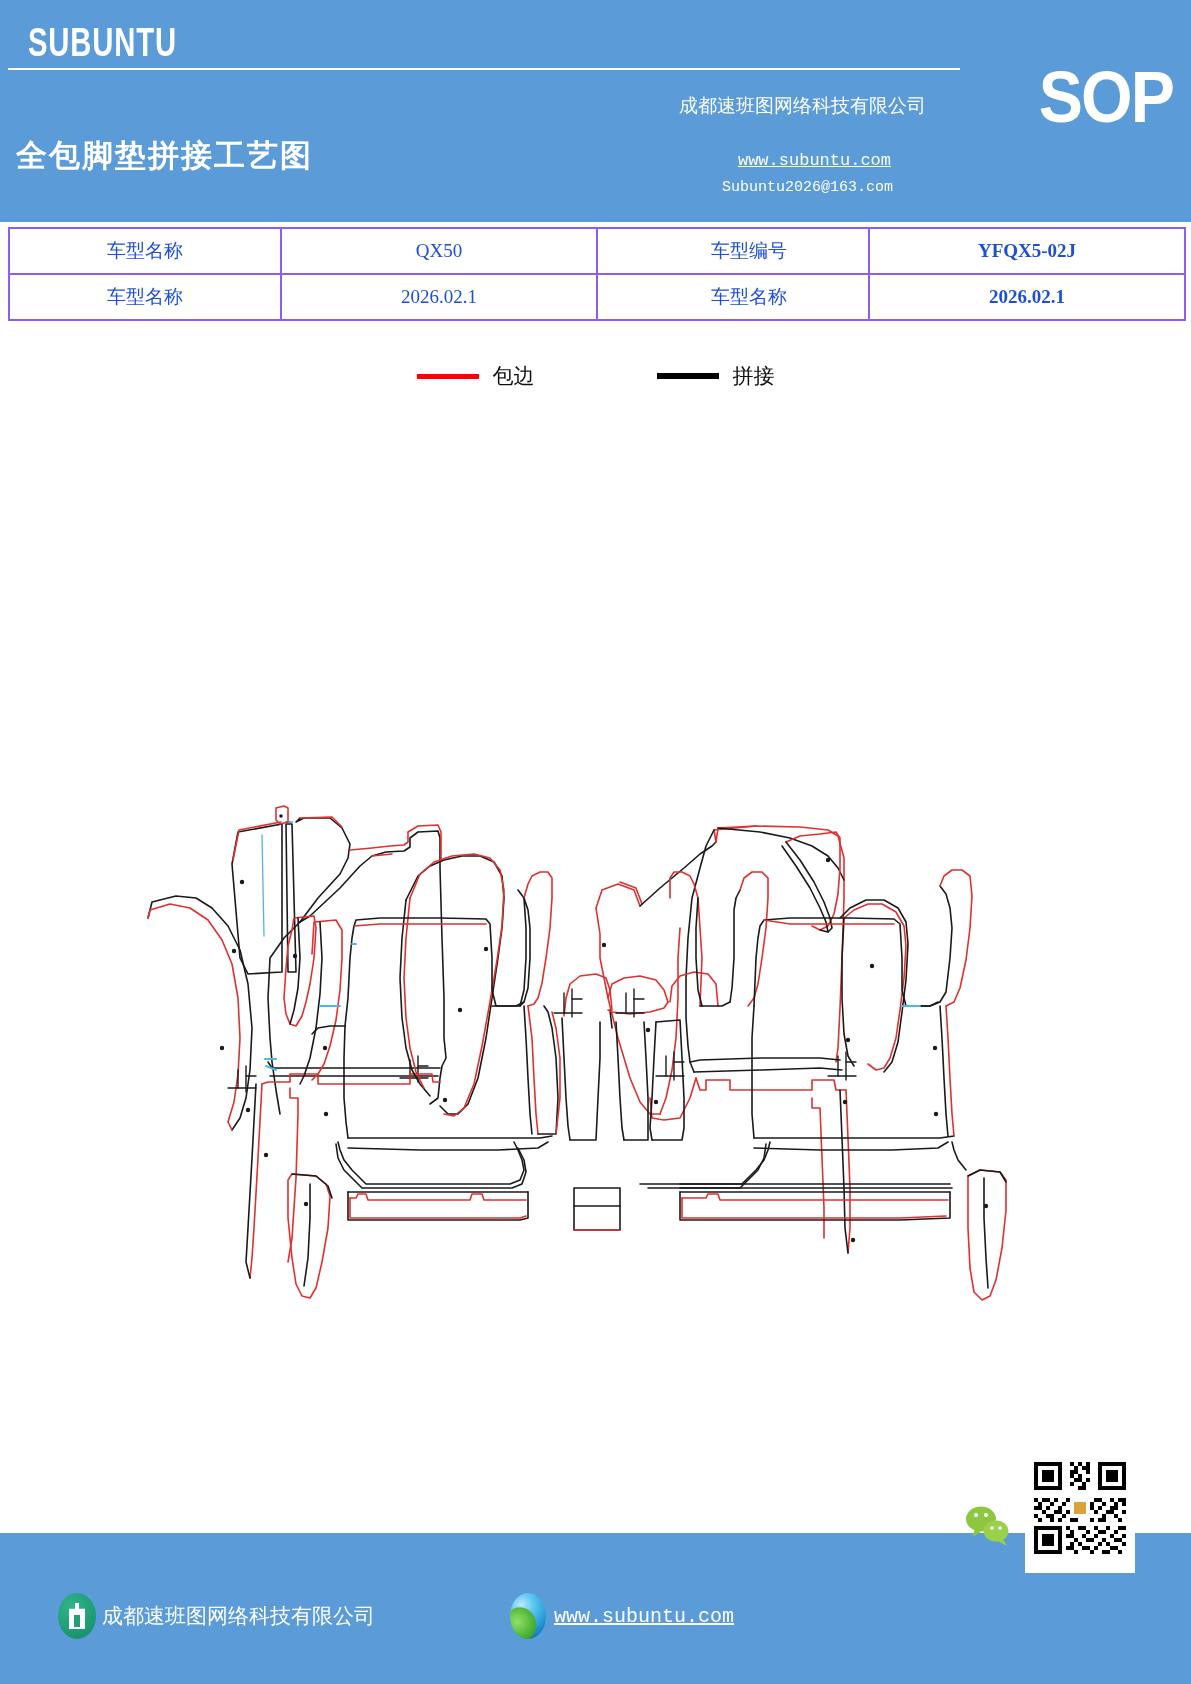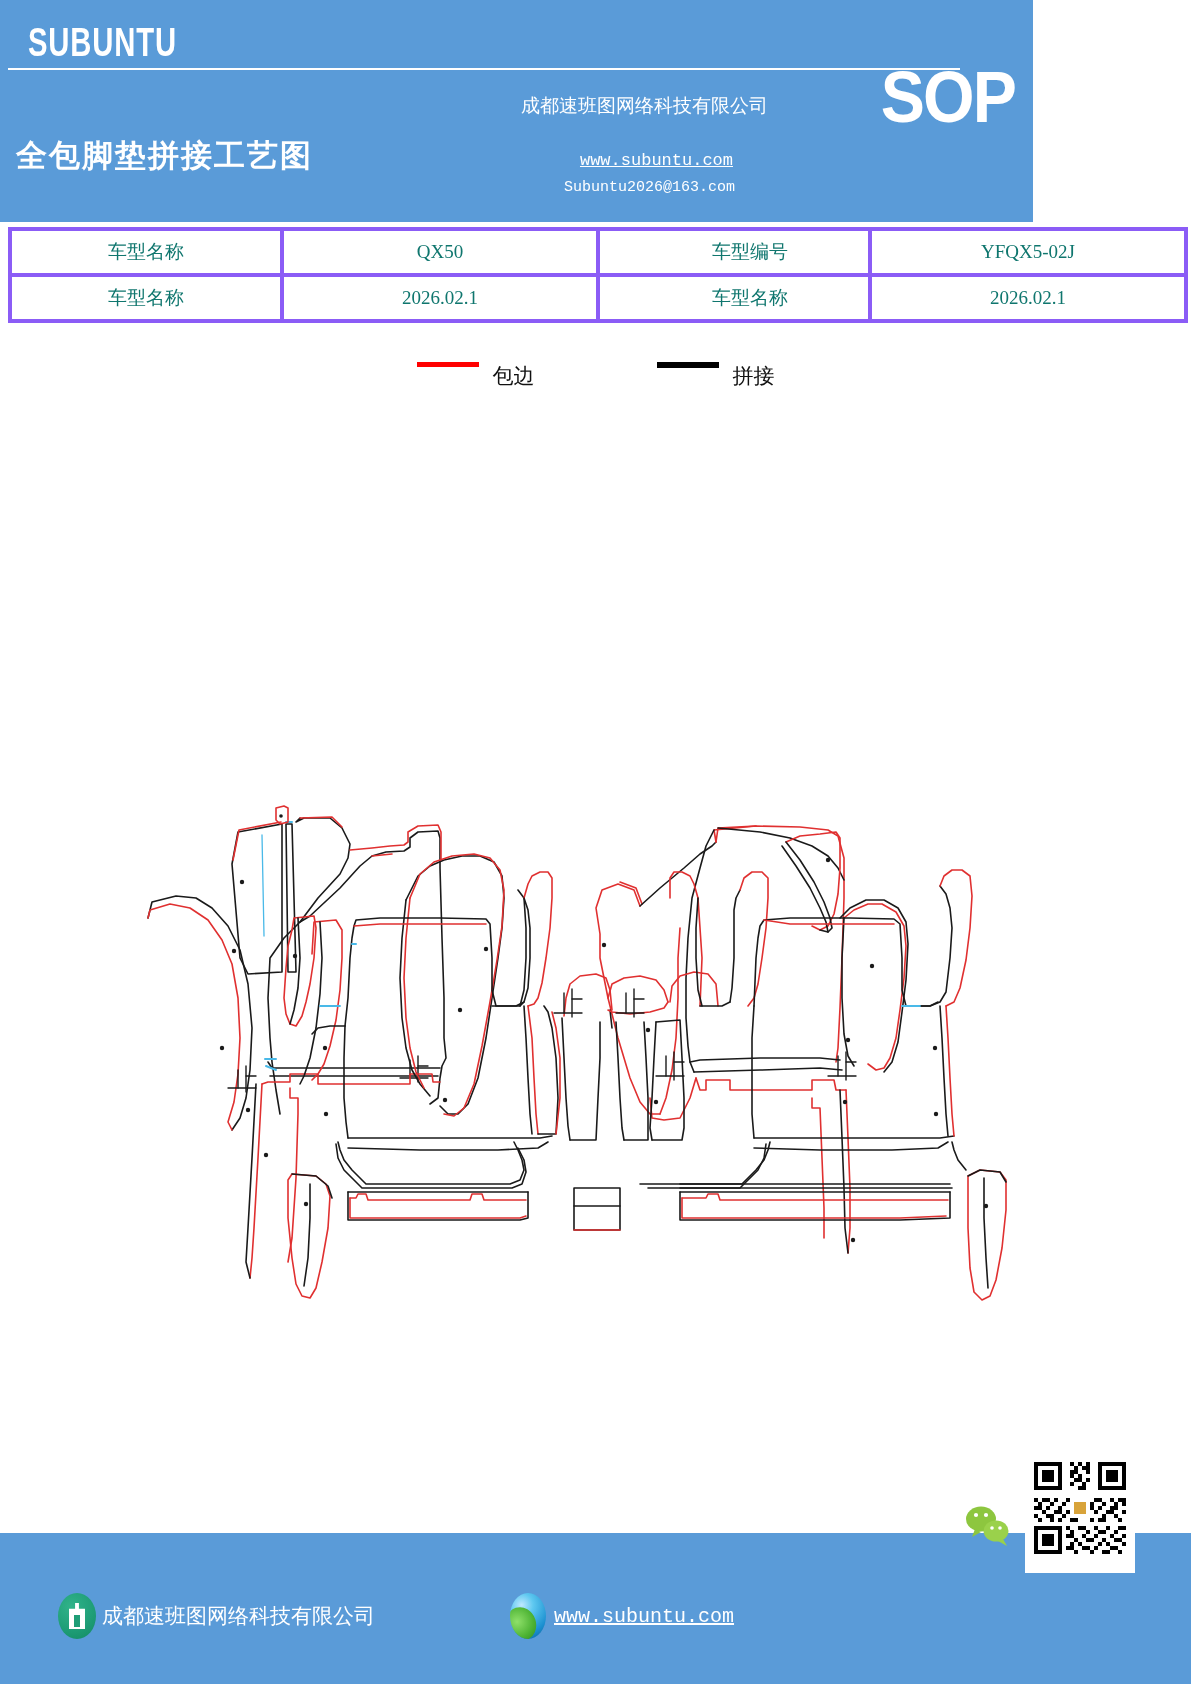--- a/index.html
+++ b/index.html
@@ -6,21 +6,21 @@
   html, body {
     width: 1191px; height: 1684px;
     background: #ffffff;
     font-family: "Liberation Serif", "DejaVu Serif", serif;
     overflow: hidden;
   }
   .page { position: relative; width: 1191px; height: 1684px; background:#fff; }
 
   
   .header {
-    position: absolute; left:0; top:0; width:1033px; height:222px;
+    position: absolute; left:0; top:0; width:1191px; height:222px;
     background:#5a9bd8;
   }
   .brand {
     position:absolute; left:28px; top:18px;
     color:#ffffff; font-size:34px; font-weight:bold;
     letter-spacing:1px;
     font-family:"Liberation Sans","DejaVu Sans",sans-serif;
     transform: scaleX(0.86) scaleY(1.22);
     transform-origin: left top;
   }
@@ -59,40 +59,40 @@
     transform-origin: right top;
   }
 
   
   .info-table {
     position:absolute; left:8px; top:227px; width:1176px;
     border-collapse: collapse;
     table-layout: fixed;
   }
   .info-table td {
-    border:4px solid #8b5cf6;
+    border:2px solid #8b5cf6;
     height:46px;
     text-align:center;
     vertical-align:middle;
     font-size:19px;
-    color:#0f766e;
+    color:#1d4ed8;
     font-family:"Liberation Serif","DejaVu Serif",serif;
     margin-left:44px;
   }
   .info-table td.label { width:272px; }
   .info-table td.value { width:316px; }
   .info-table td.label2 { width:272px;padding-left:32px; }
-  .info-table td.value2 { width:316px; }
+  .info-table td.value2 { width:316px;font-weight:bold; }
 
   
   .legend {
     position:absolute; left:0; top:362px; width:1191px;
     display:flex; justify-content:center; align-items:center; gap:122px;
   }
-  .legend-item { display:flex; gap:14px; }
+  .legend-item { display:flex; align-items:center; gap:14px; }
   .swatch { width:62px; height:5px; display:block; }
   .swatch.red { background:#ff0000; height:5px; }
   .swatch.black { background:#000000; height:6px; }
   .legend-label {
     font-size:21px; color:#111;
     font-family:"Liberation Sans","DejaVu Sans",sans-serif;
   }
 
   
   .drawing {

